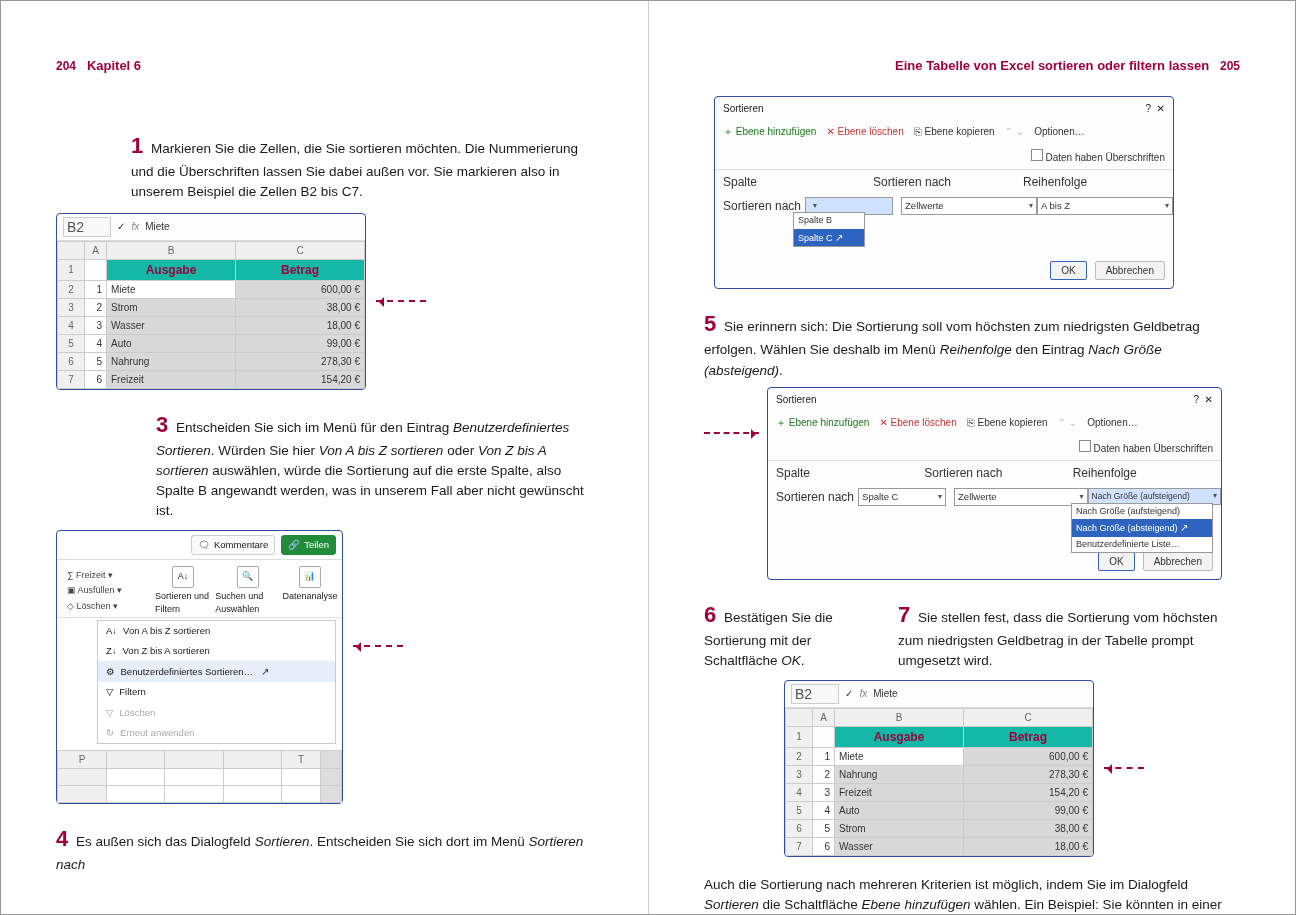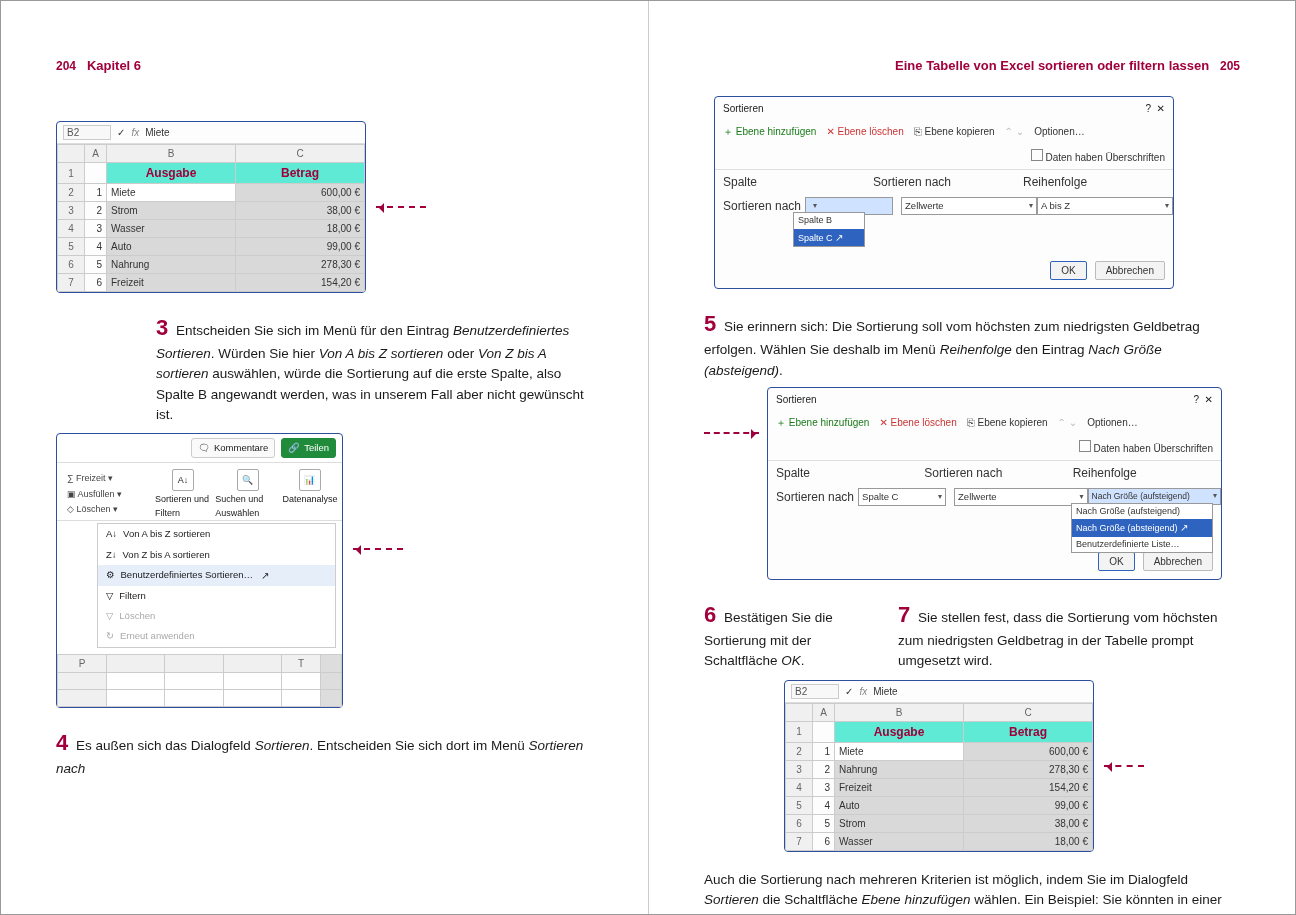--- a/index.html
+++ b/index.html
@@ -48,25 +48,25 @@
     overflow: hidden;
   }
   .win .titlebar { font-size: 10px; padding: 4px 8px; display:flex; justify-content:space-between; color:#222;}
   .btnrow { display:flex; gap:10px; padding:4px 8px; flex-wrap:wrap; align-items:center;}
   .winbtn { border:1px solid #bbb; border-radius:2px; padding:1px 10px; font-size:10px; background:#f3f3f3;}
   .winbtn.primary{ border:1.5px solid #2e64c0;}
   .tbl { width:100%; border-collapse:collapse; font-size:10px;}
   .tbl td, .tbl th { border:1px solid #ccc; padding:1px 4px; height:14px; }
   .tbl th { background:#f0f0f0; font-weight:400; text-align:center; color:#666;}
   .rownum { background:#f0f0f0; text-align:center; color:#666; width:18px;}
-  .hdr-cell { color:#a0003b; font-weight:600; font-size:12px; text-align:center; background:#5eead4;}
+  .hdr-cell { color:#a0003b; font-weight:600; font-size:12px; text-align:center; background:#14b8a6;}
   .sel { background:#d9d9d9;}
   .amount { text-align:right;}
   .cellref { display:flex; gap:6px; align-items:center; padding:3px 6px; border-bottom:1px solid #ddd;}
-  .cellref input { font-size:10px; border:1px solid #ccc; padding:1px 3px; width:40px;}
+  .cellref input { font-size:14px; border:1px solid #ccc; padding:1px 3px; width:40px;}
   .cellref .fx { color:#888; font-style:italic;}
   .dashed { border-top:2px dashed #a0003b; height:0; position:relative;}
   .dashed::after{content:"";position:absolute;right:-2px;top:-5px;border:5px solid transparent;border-left-color:#a0003b;}
   .dashed-l::after{left:-2px;right:auto;border-left-color:transparent;border-right-color:#a0003b;}
   
   .ribbon { border:1.5px solid #2e4f9e; border-radius:4px; font-size:9.5px; background:#fff; }
   .rib-top { display:flex; justify-content:flex-end; gap:6px; padding:4px 6px; border-bottom:1px solid #ddd;}
   .rib-btn { border:1px solid #ccc; padding:2px 6px; border-radius:3px; background:#fafafa; display:flex; gap:4px; align-items:center;}
   .rib-btn.green{ background:#1f8b3b; color:#fff; border-color:#1f8b3b;}
   .rib-body { display:flex; gap:4px; padding:6px 6px 0 6px;}
@@ -97,20 +97,24 @@
 <div class="spread">
 
   <div class="page">
     <div class="hdr-left">
       <span class="pgnum">204</span>
       &nbsp;&nbsp;<span class="chap">Kapitel 6</span>
     </div>
 
     <div style="height:55px;"></div>
 
+    <div class="block" style="margin-left:75px;">
+      <span class="stepnum">1</span>
+      <span>Markieren Sie die Zellen, die Sie sortieren möchten. Die Nummerierung und die Überschriften lassen Sie dabei außen vor. Sie markieren also in unserem Beispiel die Zellen B2 bis C7.</span>
+    </div>
 
     <div style="display:flex; align-items:center; gap:10px; margin-top:10px; margin-left:0;">
       <div class="win" style="width:310px;">
         <div class="cellref">
           <input disabled="" value="B2" style="">
           <span>✓</span>
             <span class="fx">fx</span>
           <span>Miete</span>
         </div>
         <table class="tbl">

